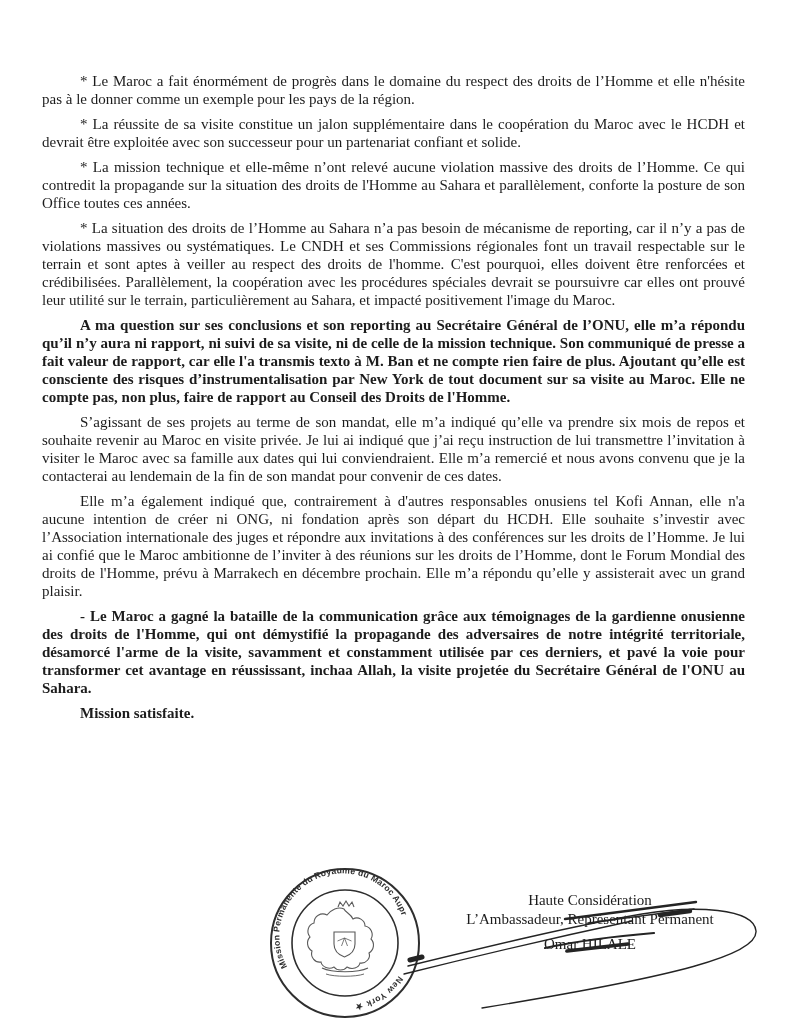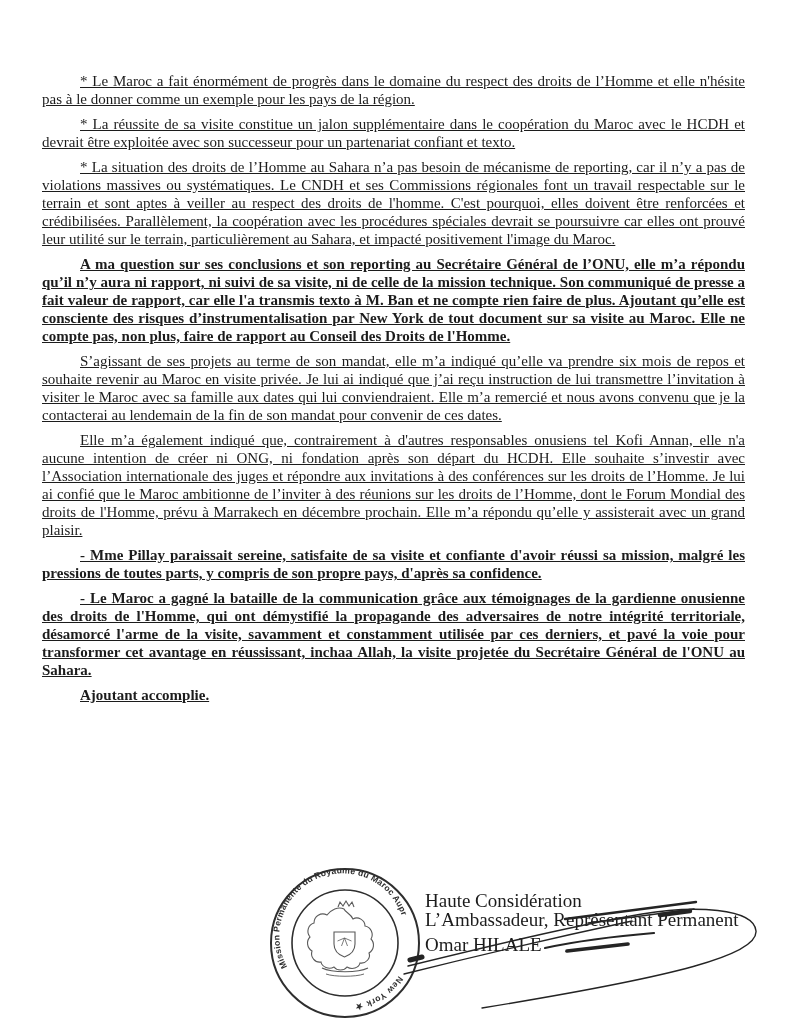--- a/index.html
+++ b/index.html
@@ -21,32 +21,31 @@
     left: 42px;
     right: 43px;
     top: 72px;
     text-align: justify;
     font-size: 15px;
     line-height: 18px;
   }
   .doc-body p {
     margin: 0 5px 7px 0;
     text-indent: 38px;
-    text-decoration: underline;
   }
   .doc-body p.bold {
     font-weight: bold;
   }
   .closing {
     position: absolute;
     left: 425px;
     top: 891px;
     width: 330px;
-    text-align: left;
-    font-size: 19px;
+    text-align: center;
+    font-size: 15px;
     line-height: 19px;
   }
   .closing .name {
     margin-top: 6px;
   }
   .stamp {
     position: absolute;
     left: 266px;
     top: 864px;
     width: 158px;
@@ -61,28 +60,28 @@
     pointer-events: none;
   }
 </style>
 </head>
 <body>
 
 <div class="page">
 
   <div class="doc-body">
     <p>* Le Maroc a fait énormément de progrès dans le domaine du respect des droits de l’Homme et elle n'hésite pas à le donner comme un exemple pour les pays de la région.</p>
-    <p>* La réussite de sa visite constitue un jalon supplémentaire dans le coopération du Maroc avec le HCDH et devrait être exploitée avec son successeur pour un partenariat confiant et texto.</p>
+    <p>* La réussite de sa visite constitue un jalon supplémentaire dans le coopération du Maroc avec le HCDH et devrait être exploitée avec son successeur pour un partenariat confiant et solide.</p>
+    <p>* La mission technique et elle-même n’ont relevé aucune violation massive des droits de l’Homme. Ce qui contredit la propagande sur la situation des droits de l'Homme au Sahara et parallèlement, conforte la posture de son Office toutes ces années.</p>
     <p>* La situation des droits de l’Homme au Sahara n’a pas besoin de mécanisme de reporting, car il n’y a pas de violations massives ou systématiques. Le CNDH et ses Commissions régionales font un travail respectable sur le terrain et sont aptes à veiller au respect des droits de l'homme. C'est pourquoi, elles doivent être renforcées et crédibilisées. Parallèlement, la coopération avec les procédures spéciales devrait se poursuivre car elles ont prouvé leur utilité sur le terrain, particulièrement au Sahara, et impacté positivement l'image du Maroc.</p>
     <p class="bold">A ma question sur ses conclusions et son reporting au Secrétaire Général de l’ONU, elle m’a répondu qu’il n’y aura ni rapport, ni suivi de sa visite, ni de celle de la mission technique. Son communiqué de presse a fait valeur de rapport, car elle l'a transmis texto à M. Ban et ne compte rien faire de plus. Ajoutant qu’elle est consciente des risques d’instrumentalisation par New York de tout document sur sa visite au Maroc. Elle ne compte pas, non plus, faire de rapport au Conseil des Droits de l'Homme.</p>
     <p>S’agissant de ses projets au terme de son mandat, elle m’a indiqué qu’elle va prendre six mois de repos et souhaite revenir au Maroc en visite privée. Je lui ai indiqué que j’ai reçu instruction de lui transmettre l’invitation à visiter le Maroc avec sa famille aux dates qui lui conviendraient. Elle m’a remercié et nous avons convenu que je la contacterai au lendemain de la fin de son mandat pour convenir de ces dates.</p>
     <p>Elle m’a également indiqué que, contrairement à d'autres responsables onusiens tel Kofi Annan, elle n'a aucune intention de créer ni ONG, ni fondation après son départ du HCDH. Elle souhaite s’investir avec l’Association internationale des juges et répondre aux invitations à des conférences sur les droits de l’Homme. Je lui ai confié que le Maroc ambitionne de l’inviter à des réunions sur les droits de l’Homme, dont le Forum Mondial des droits de l'Homme, prévu à Marrakech en décembre prochain. Elle m’a répondu qu’elle y assisterait avec un grand plaisir.</p>
-    <p class="bold">- Mme Pillay paraissait sereine, satisfaite de sa visite et confiante d'avoir réussi sa mission, malgré les pressions de toutes parts, y compris de son propre pays, d'après sa confidence.</p>
     <p class="bold">- Le Maroc a gagné la bataille de la communication grâce aux témoignages de la gardienne onusienne des droits de l'Homme, qui ont démystifié la propagande des adversaires de notre intégrité territoriale, désamorcé l'arme de la visite, savamment et constamment utilisée par ces derniers, et pavé la voie pour transformer cet avantage en réussissant, inchaa Allah, la visite projetée du Secrétaire Général de l'ONU au Sahara.</p>
-    <p class="bold">Ajoutant accomplie.</p>
+    <p class="bold">Mission satisfaite.</p>
   </div>
 
   <div class="closing">
     <div>Haute Considération</div>
     <div>L’Ambassadeur,  Représentant Permanent</div>
     <div class="name">Omar HILALE</div>
   </div>
 
   <svg class="stamp" viewBox="0 0 158 158">
     <defs>

